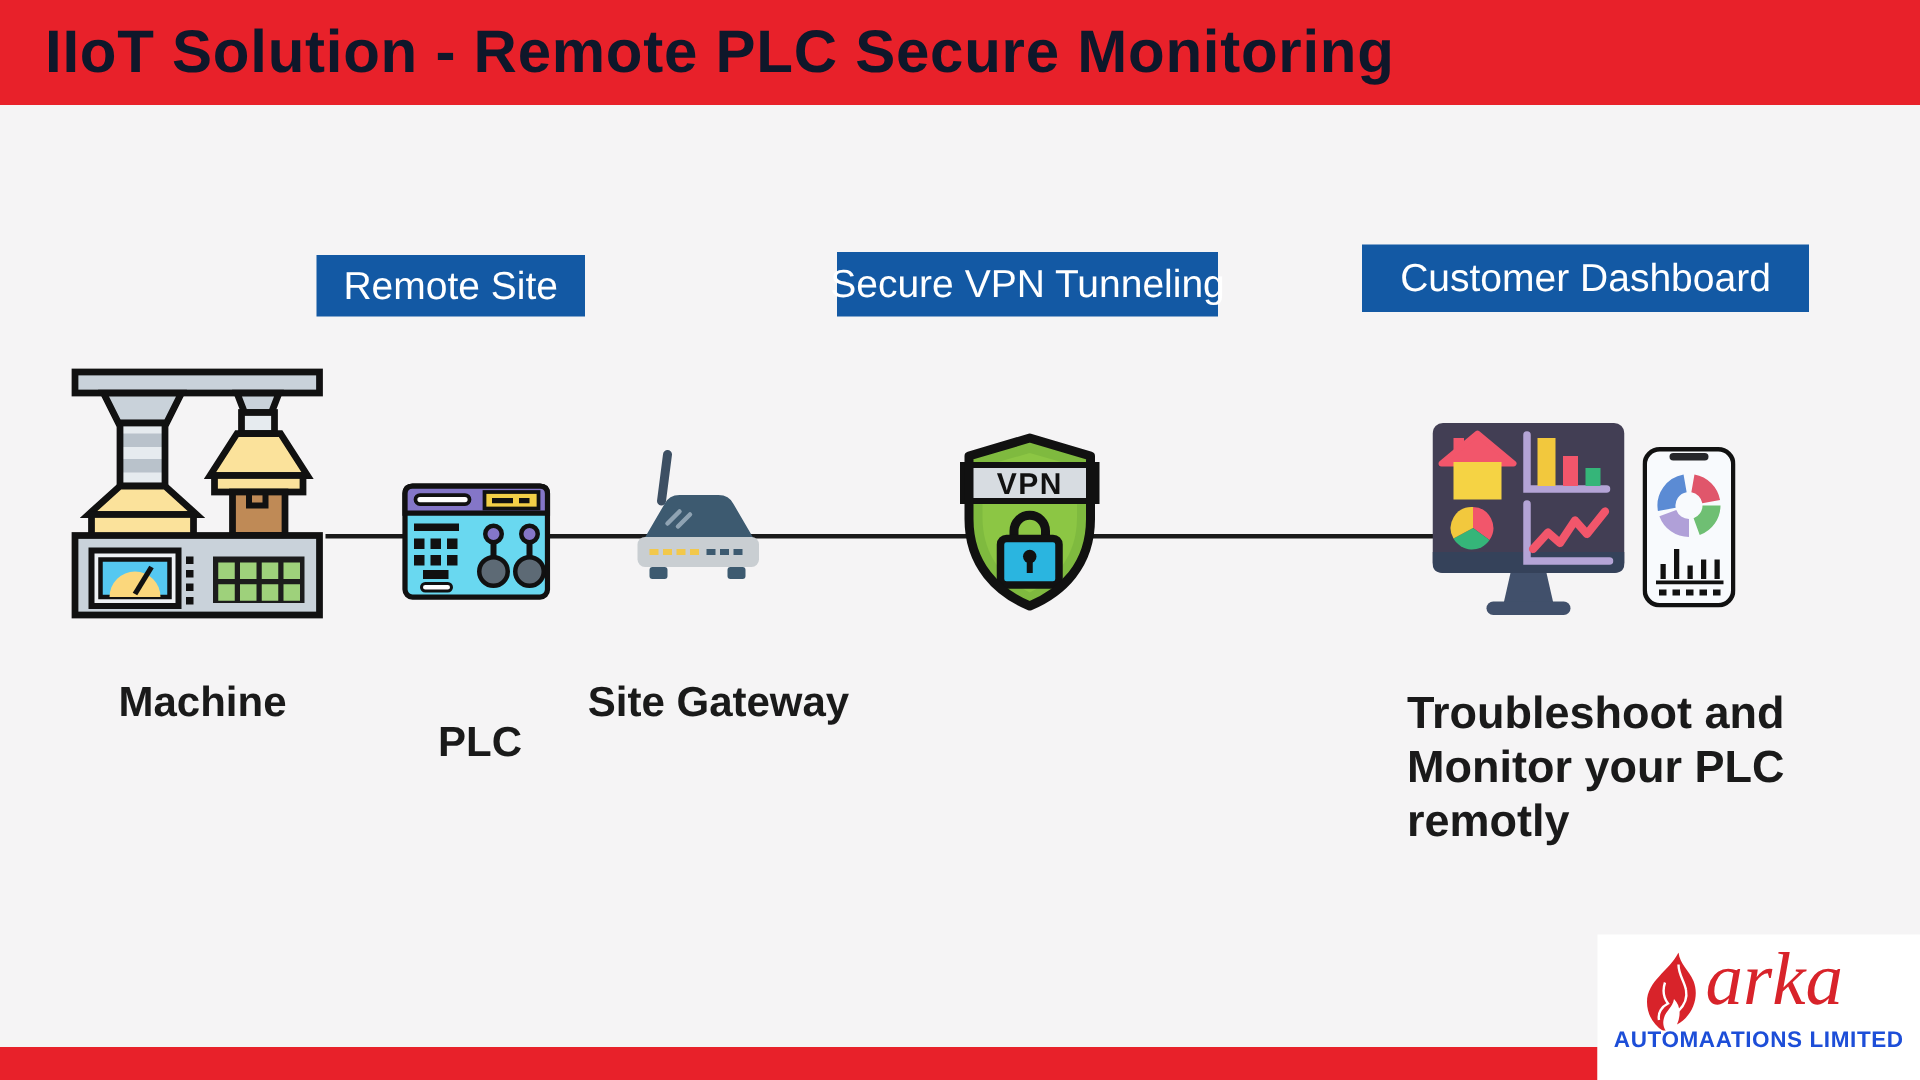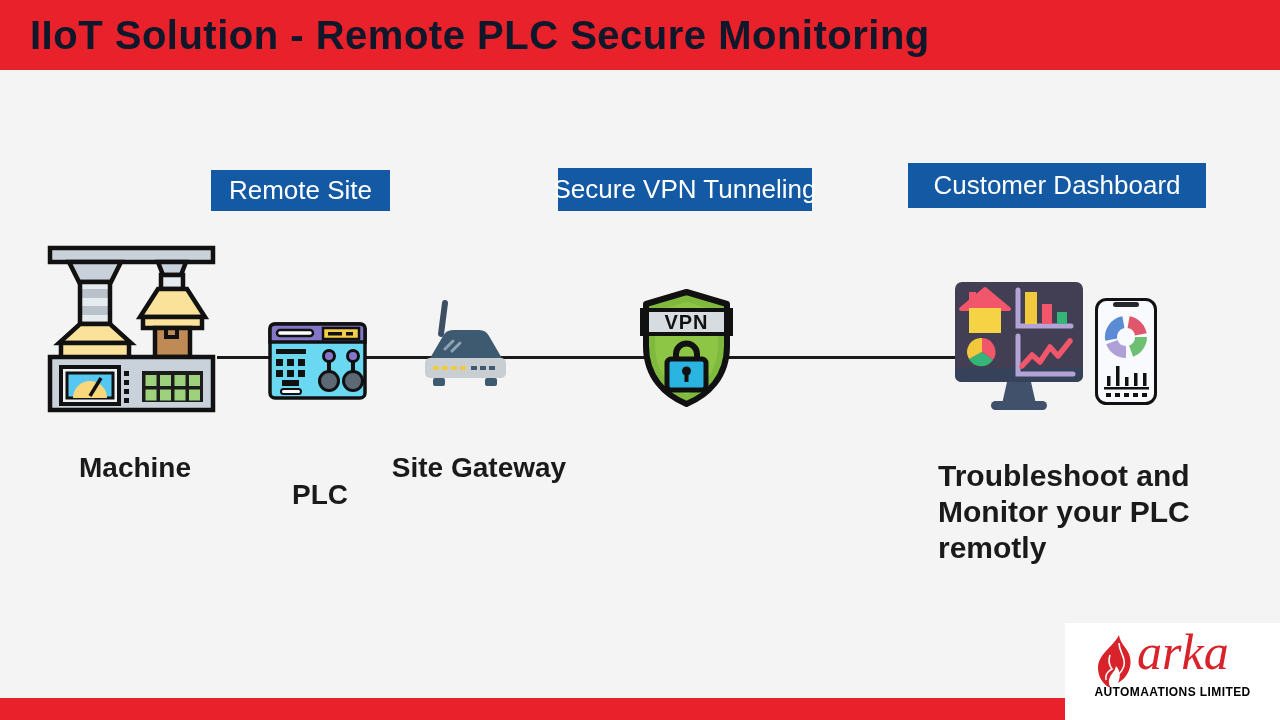--- a/index.html
+++ b/index.html
@@ -21,21 +21,21 @@
   #lbl-machine{left:40px;top:452px;width:190px;}
   #lbl-plc{left:270px;top:479px;width:100px;}
   #lbl-gateway{left:386px;top:452px;width:186px;}
   .caption{left:938px;top:458px;width:252px;font-weight:bold;font-size:30px;line-height:36px;
            color:var(--text_dark,#1a1a1a);}
   .bottom-bar{left:0;top:698px;width:1065px;height:22px;background:var(--header_red,#e8212a);}
   .logo-box{left:1065px;top:623px;width:215px;height:97px;background:#ffffff;z-index:4;}
   .logo-brand{position:absolute;left:72px;top:4px;font-family:"Liberation Serif","DejaVu Serif",serif;
               font-size:50px;color:var(--logo_red,#d8232a);line-height:1;font-style:italic;}
   .logo-sub{position:absolute;left:0;top:62px;width:215px;text-align:center;font-weight:bold;
-            font-size:12px;letter-spacing:.4px;color:#000000;}
+            font-size:15px;letter-spacing:.4px;color:#1d4ed8;}
 </style>
 </head>
 <body>
 
 <div class="abs header">
   <h1>IIoT Solution - Remote PLC Secure Monitoring</h1>
 </div>
 
 <div id="stage-remote" class="abs stage">
   <span>Remote Site</span>

